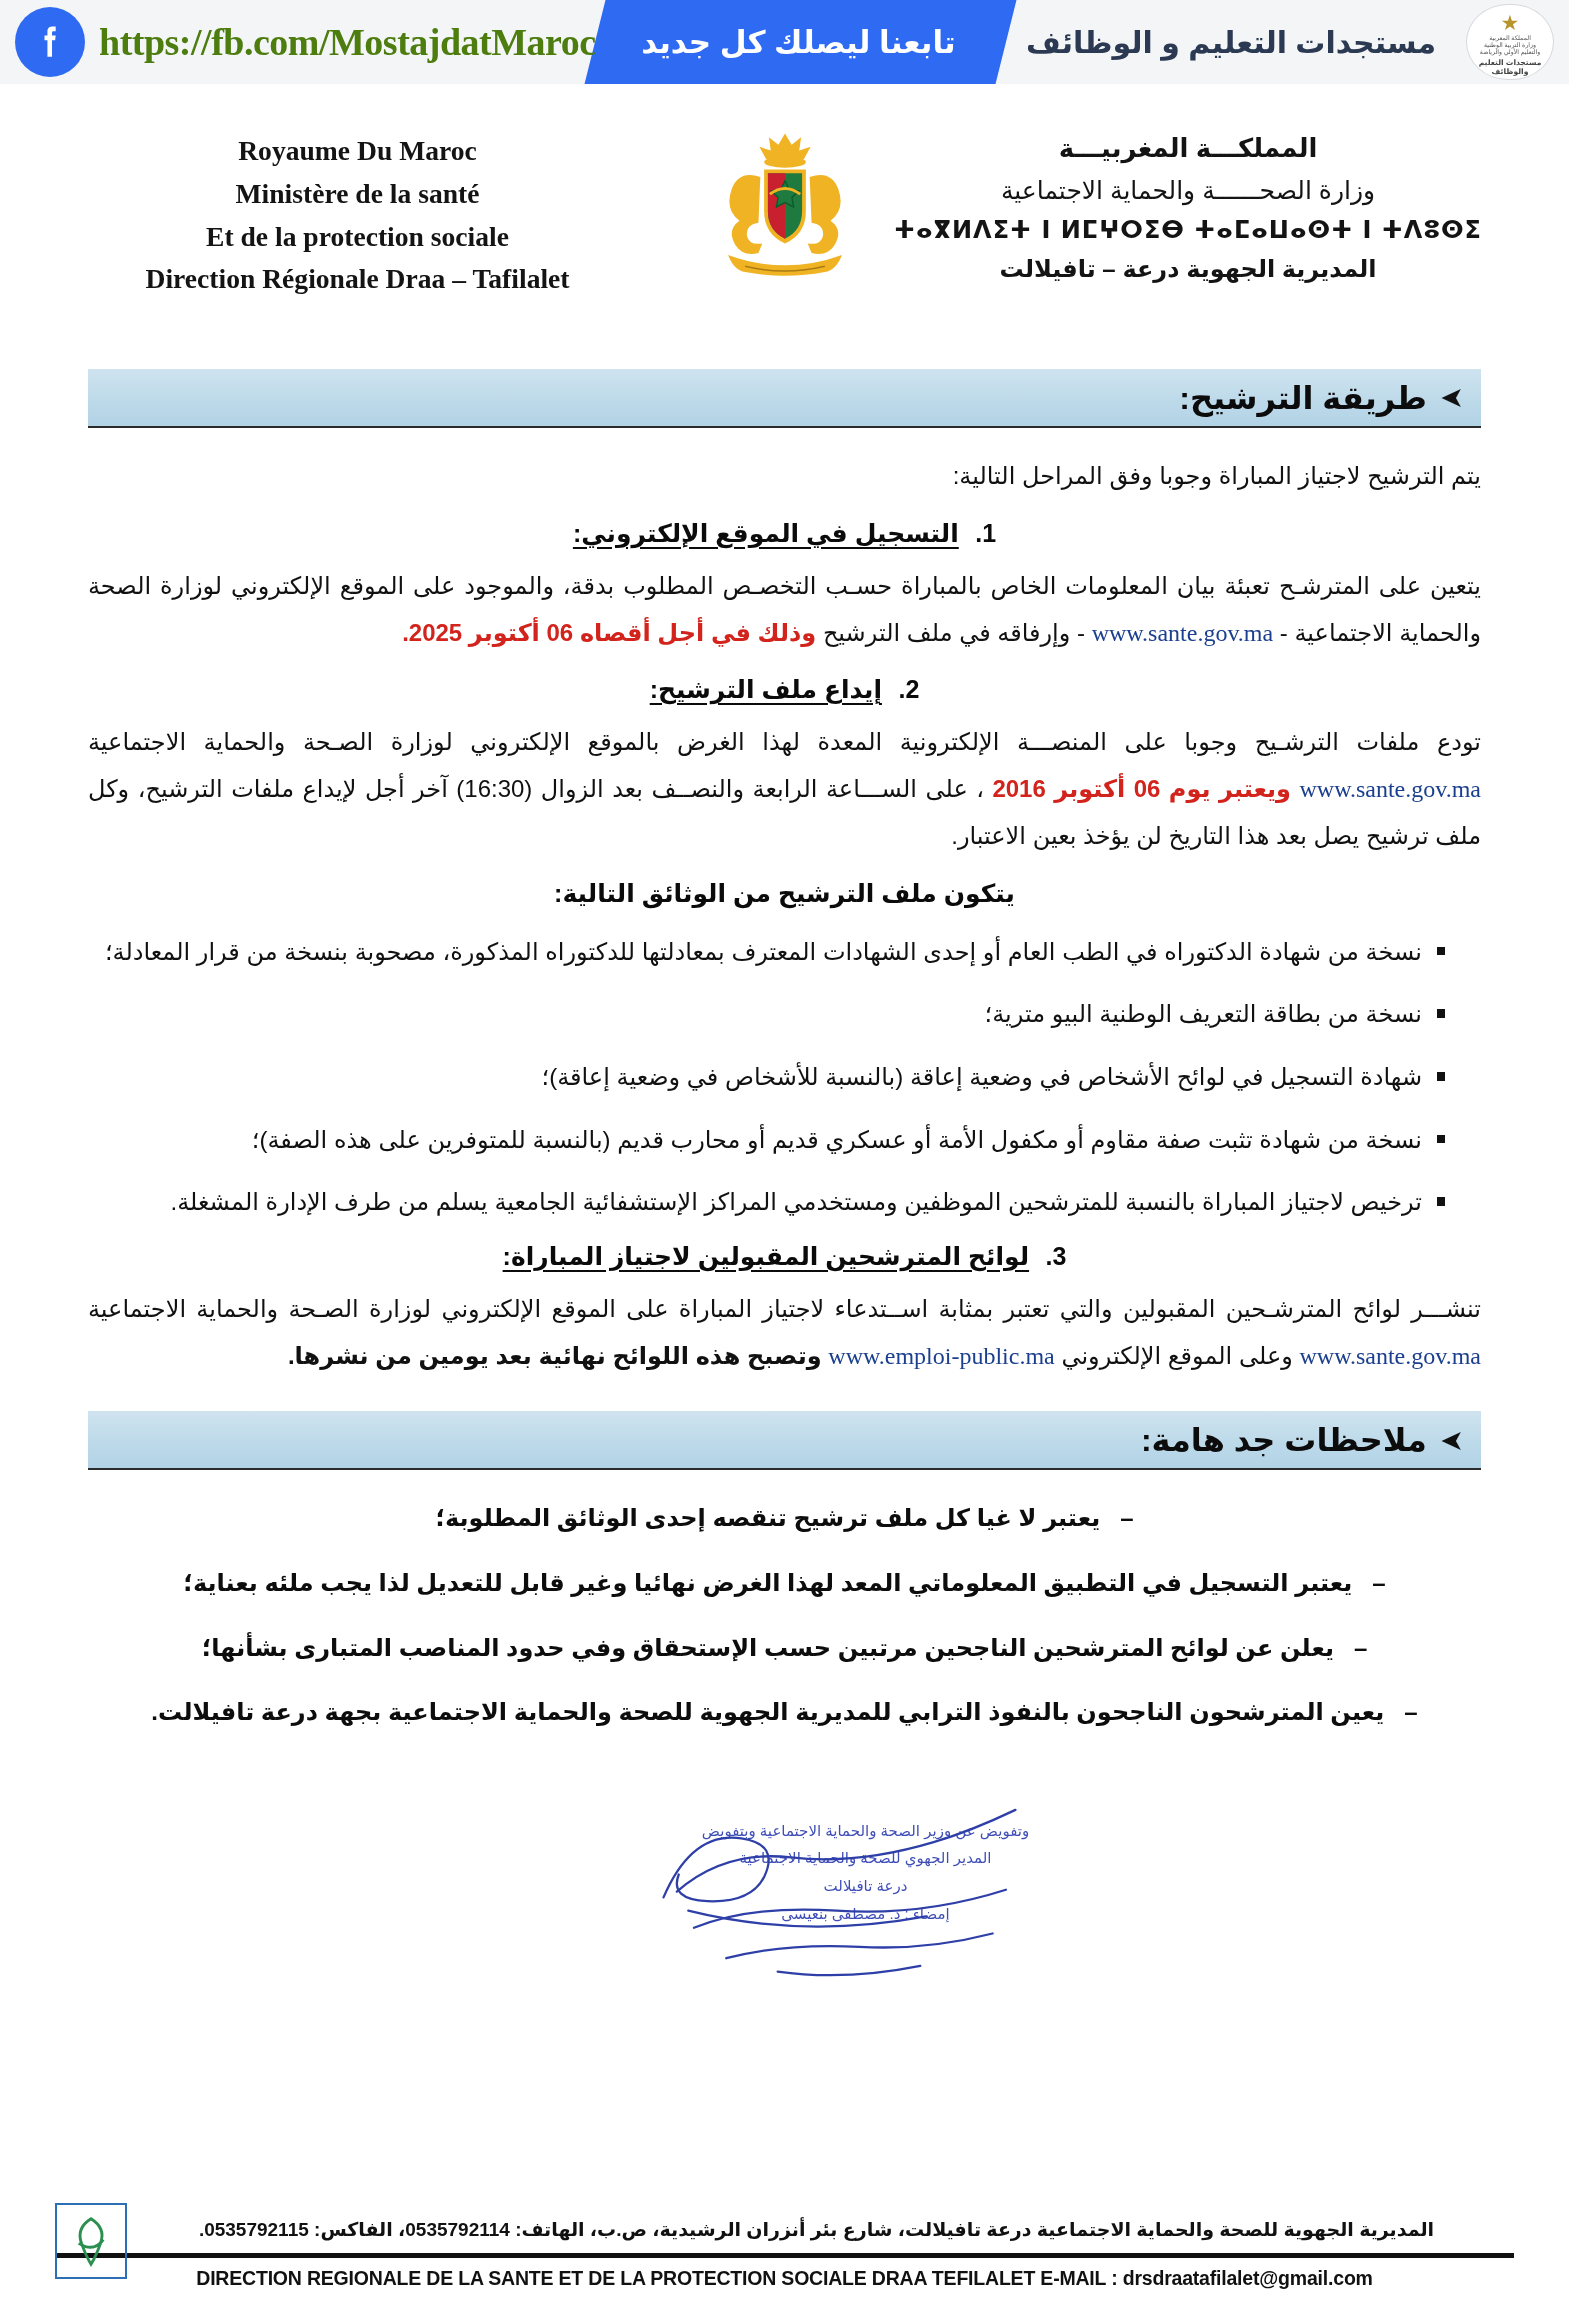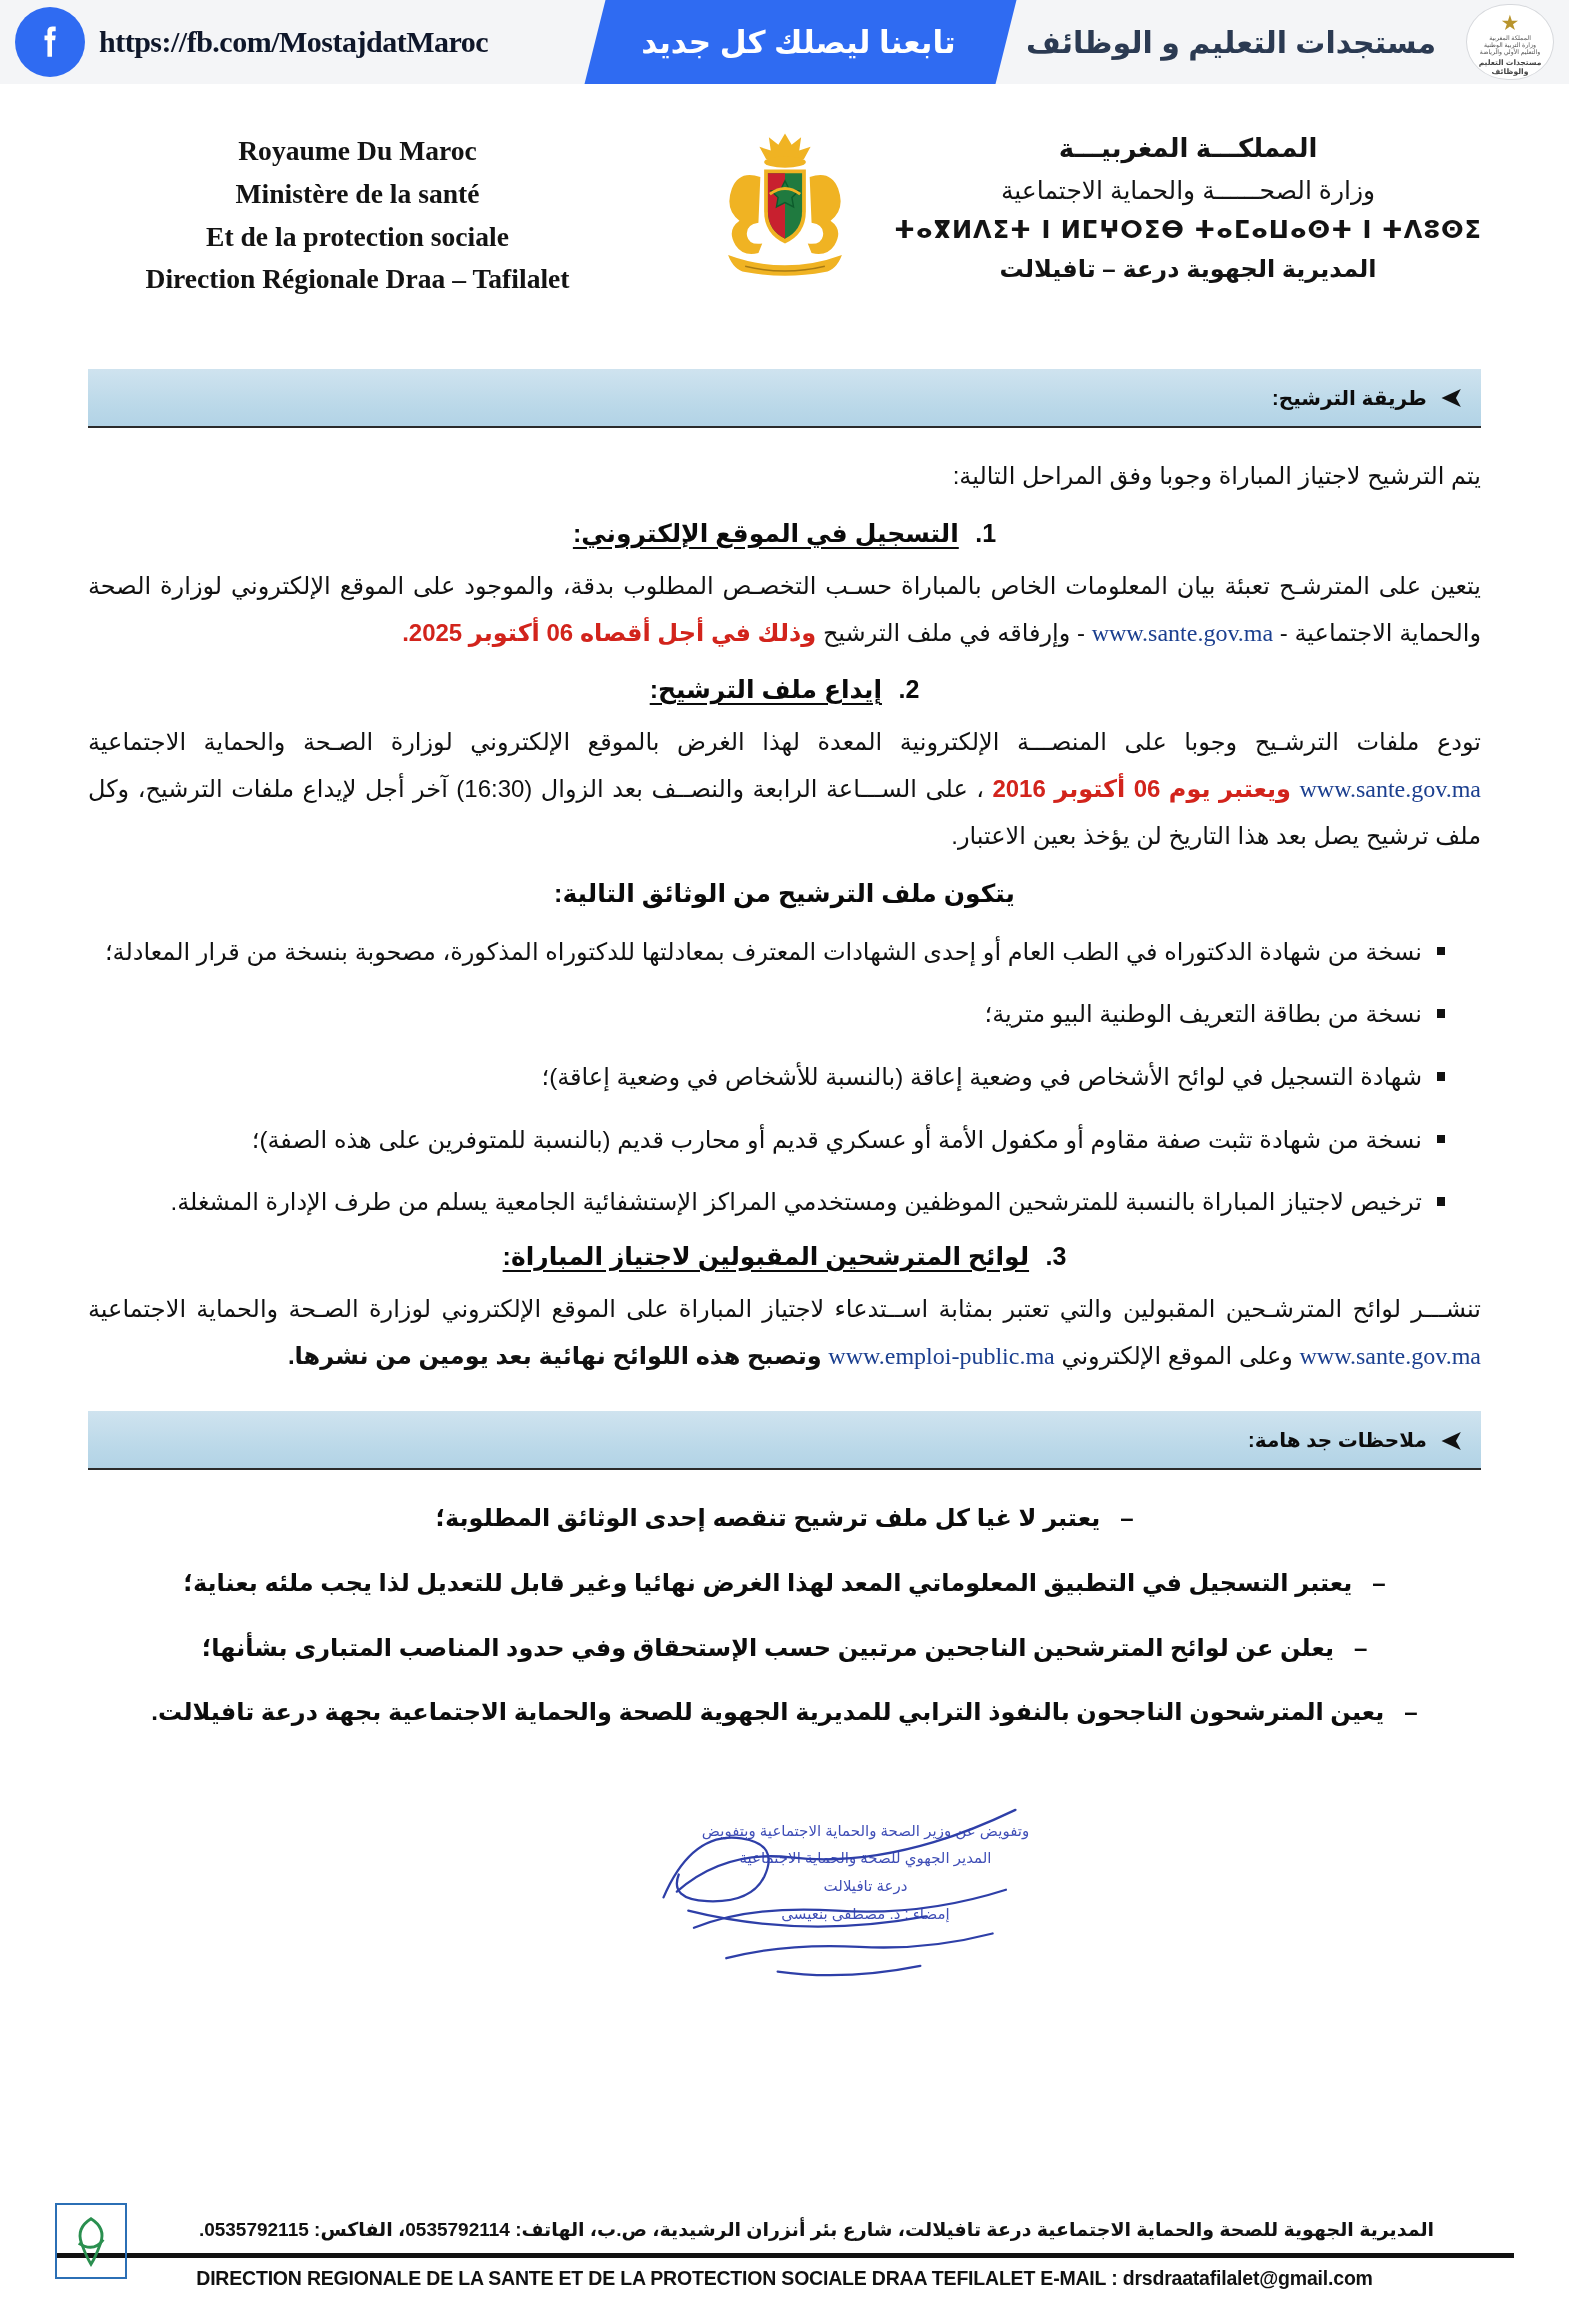--- a/index.html
+++ b/index.html
@@ -66,22 +66,22 @@
     justify-content: center;
   }
   .fb-badge svg { width: 44px; height: 44px; display: block; }
   .fb-url {
     position: absolute;
     top: 50%;
     left: 99px;
     transform: translateY(-50%);
     font-family: "Liberation Serif", "DejaVu Serif", serif;
     font-weight: bold;
-    font-size: 30px;
-    color: #0f172a;
+    font-size: 38px;
+    color: #4d7c0f;
     letter-spacing: -0.5px;
     direction: ltr;
   }
   .banner-ar {
     position: absolute;
     top: 50%;
     right: 133px;
     transform: translateY(-50%);
     font-size: 30px;
     font-weight: bold;
@@ -172,21 +172,21 @@
     margin-bottom: 25px;
   }
   .section-head .arrow {
     font-size: 28.5px;
     line-height: 1;
     color: #111;
     margin-left: 13.3px;
     transform: scaleX(-1);
   }
   .section-head .txt {
-    font-size: 20px;
+    font-size: 32px;
     font-weight: bold;
     color: #0c0c0c;
   }
 
   p.body, li.body {
     font-size: 24px;
     line-height: 1.95;
     color: #111;
     margin: 0 0 19px 0;
     text-align: justify;

